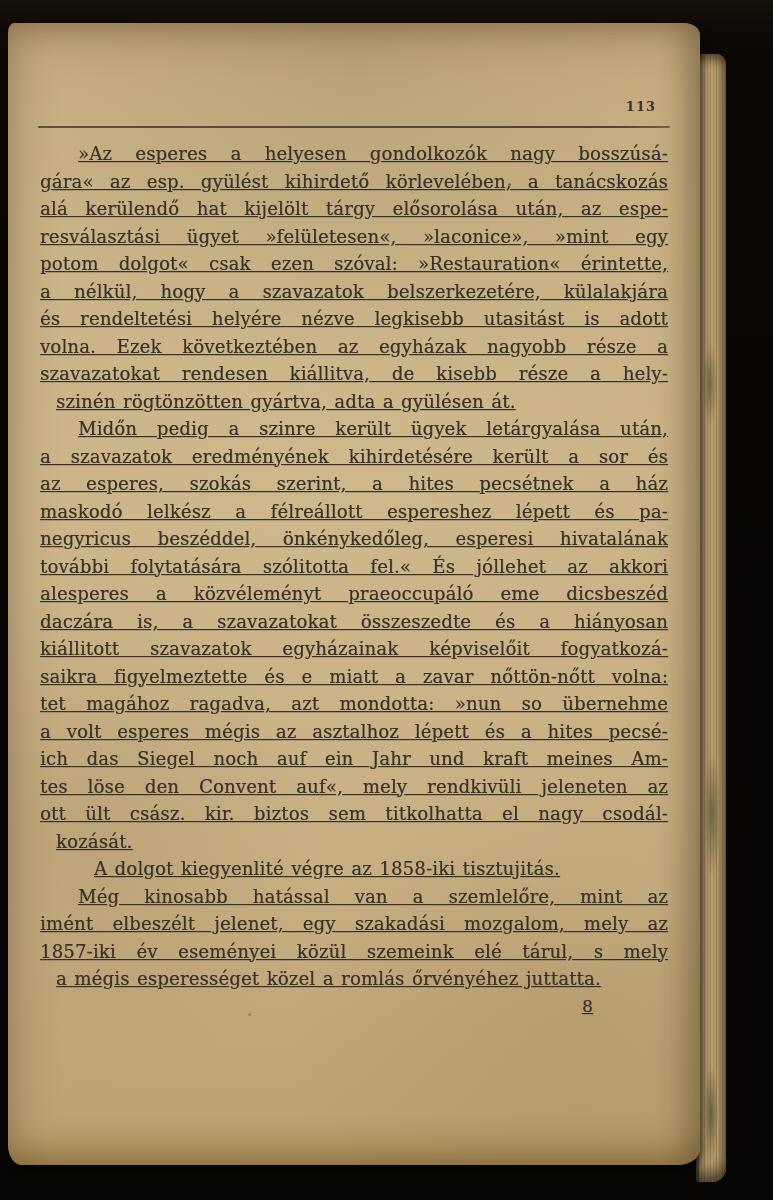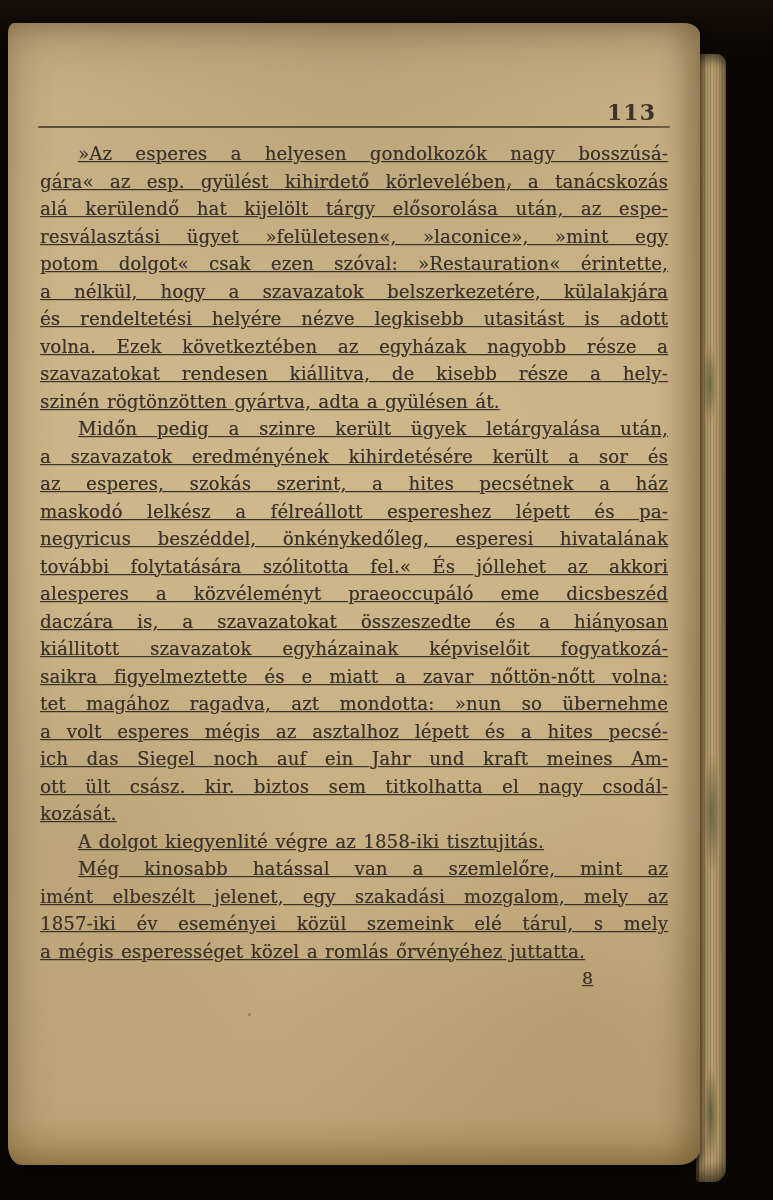--- a/index.html
+++ b/index.html
@@ -72,21 +72,21 @@
       inset 0 0 46px rgba(58,40,16,0.38),
       inset -14px 0 26px rgba(70,50,22,0.25),
       2px 3px 8px rgba(0,0,0,0.6);
     color: #39322a;
   }
 
   .pagenum {
     position: absolute;
     top: 76px;
     right: 44px;
-    font-size: 22px;
+    font-size: 13px;
     letter-spacing: 1px;
     font-weight: bold;
     color: #3b342b;
     margin-left: 44px;
   }
 
   .rule {
     position: absolute;
     top: 103px;
     left: 30px;
@@ -108,21 +108,21 @@
     text-shadow: 0.4px 0.4px 0.5px rgba(57,50,42,0.55);
     text-decoration: underline;
   }
 
   .line {
     text-align: justify;
     text-align-last: justify;
     white-space: normal;
   }
   .line.indent { text-indent: 38px; }
-  .line.last   { text-align-last: left; }
+  .line.last   { text-align-last: left; margin-left: 16px; }
 
   .sig {
     padding-left: 542px;
     line-height: 27.5px;
     font-size: 17px;
   }
 
   
   .speck {
     position: absolute;
@@ -167,20 +167,21 @@
           <div class="line">maskodó lelkész a félreállott espereshez lépett és pa-</div>
           <div class="line">negyricus beszéddel, önkénykedőleg, esperesi hivatalának</div>
           <div class="line">további folytatására szólitotta fel.« És jóllehet az akkori</div>
           <div class="line">alesperes a közvéleményt praeoccupáló eme dicsbeszéd</div>
           <div class="line">daczára is, a szavazatokat összeszedte és a hiányosan</div>
           <div class="line">kiállitott szavazatok egyházainak képviselőit fogyatkozá-</div>
           <div class="line">saikra figyelmeztette és e miatt a zavar nőttön-nőtt volna:</div>
           <div class="line">tet magához ragadva, azt mondotta: »nun so übernehme</div>
           <div class="line">a volt esperes mégis az asztalhoz lépett és a hites pecsé-</div>
           <div class="line">ich das Siegel noch auf ein Jahr und kraft meines Am-</div>
+          <div class="line">tes löse den Convent auf«, mely rendkivüli jeleneten az</div>
           <div class="line">ott ült csász. kir. biztos sem titkolhatta el nagy csodál-</div>
           <div class="line last">kozását.</div>
           <div class="line indent last">A dolgot kiegyenlité végre az 1858-iki tisztujitás.</div>
           <div class="line indent">Még kinosabb hatással van a szemlelőre, mint az</div>
           <div class="line">imént elbeszélt jelenet, egy szakadási mozgalom, mely az</div>
           <div class="line">1857-iki év eseményei közül szemeink elé tárul, s mely</div>
           <div class="line last">a mégis esperességet közel a romlás őrvényéhez juttatta.</div>
         </div>
       <div class="sig">8</div>
     </div>

